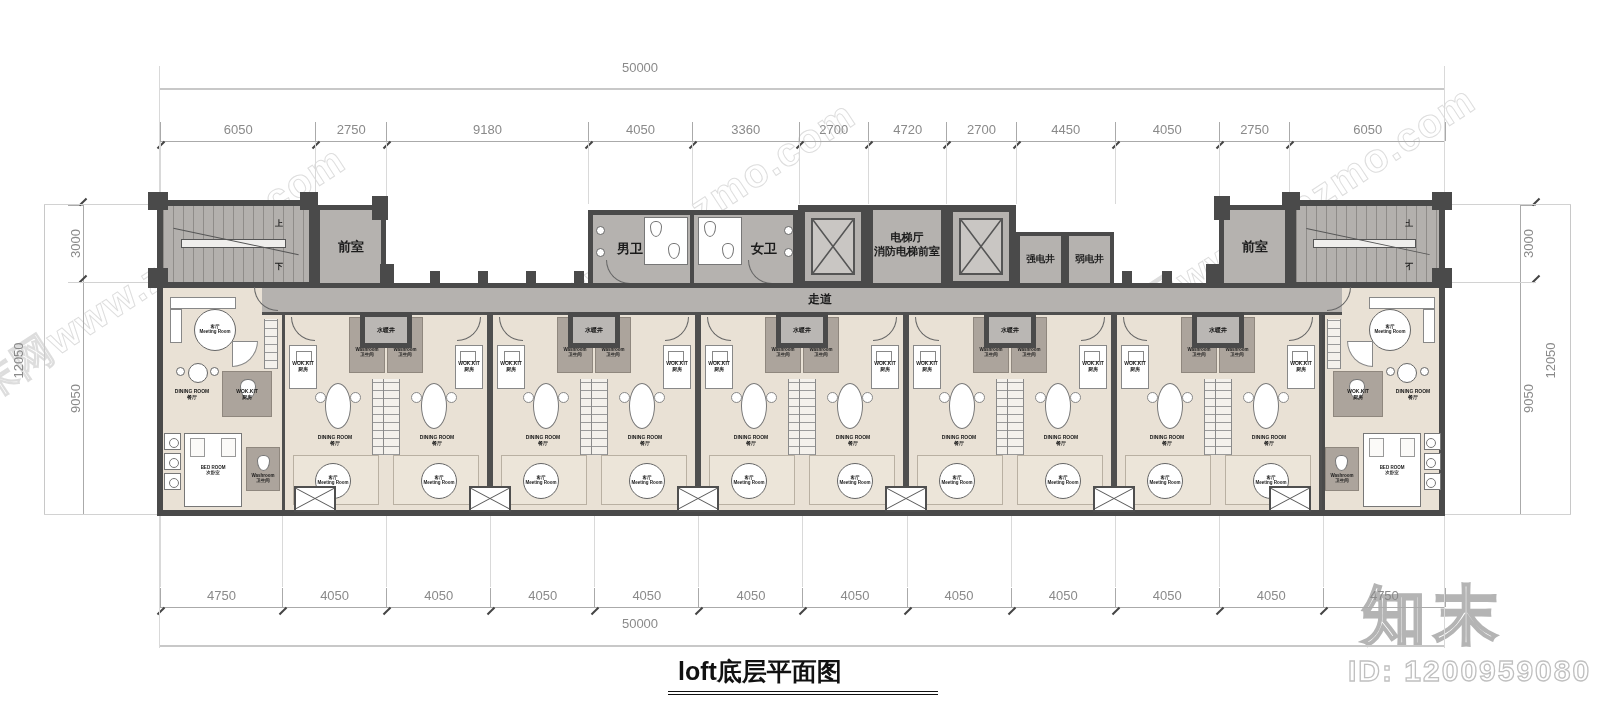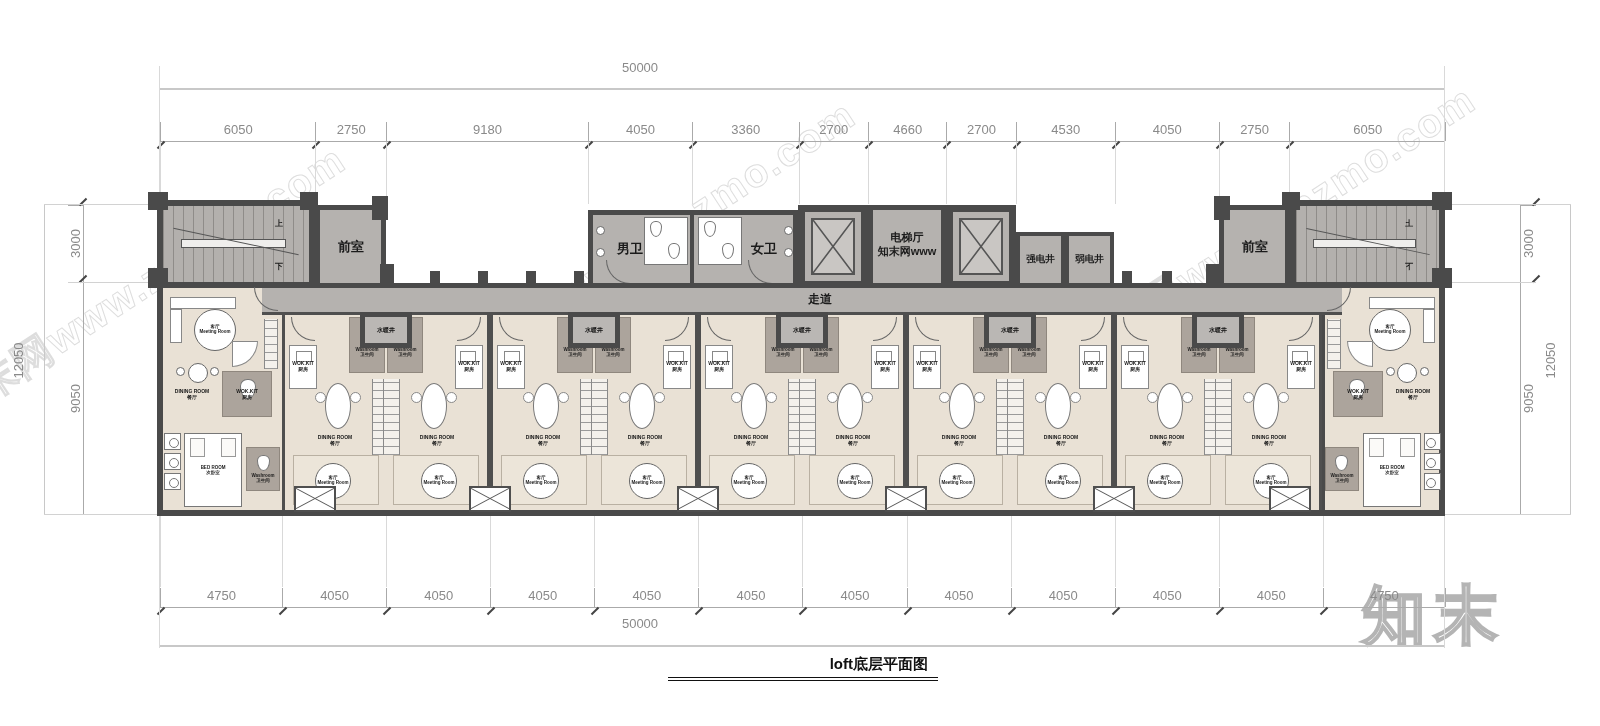--- a/index.html
+++ b/index.html
@@ -95,45 +95,46 @@
 .appl{position:absolute;width:17px;height:17px;background:#fff;border:1px solid #777}
 .appl::before{content:"";position:absolute;left:50%;top:50%;width:8px;height:8px;margin:-4px 0 0 -4px;
   border:1px solid #777;border-radius:50%}
 .dot{position:absolute;width:9px;height:9px;border:1px solid #666;border-radius:50%;background:#fff}
 .stallrect{position:absolute;background:#fff;border:1px solid #777}
 .toi{position:absolute;width:12px;height:16px;background:#fff;border:1px solid #777;
   border-radius:45% 45% 50% 50%/35% 35% 62% 62%}
 .fan{position:absolute;width:26px;height:26px;background:#fff;border:1px solid #888;border-radius:0 0 100% 0}
 
 
-.title{position:absolute;font-size:15px;font-weight:bold;color:#111;text-align:right;
+.title{position:absolute;font-size:25px;font-weight:bold;color:#111;text-align:left;
   border-bottom:4px double #111;padding:0 10px 3px}
 </style>
 </head>
 <body>
 
 <div class="canvas">
 
   <div class="wm" style="left:-70px;top:390px">知末网www.znzmo.com</div>
   <div class="wm" style="left:440px;top:345px">知末网www.znzmo.com</div>
   <div class="wm" style="left:1060px;top:330px">知末网www.znzmo.com</div>
   <div class="brandmark" style="left:1362px;top:572px">知末</div>
+  <div class="brandid" style="left:1348px;top:654px">ID: 1200959080</div>
 
   <div class="dimline" style="left:160px;top:88px;width:1285px;height:2px"></div>
   <div class="dimlabel" style="left:595px;top:60px;width:90px">50000</div>
   <div class="segrow top" style="left:160px;top:122px;width:1285px;height:20px">
     <div class="seg" style="flex-basis:12.1%">6050</div>
     <div class="seg" style="flex-basis:5.5%">2750</div>
     <div class="seg" style="flex-basis:15.7%">9180</div>
     <div class="seg" style="flex-basis:8.1%">4050</div>
     <div class="seg" style="flex-basis:8.3%">3360</div>
     <div class="seg" style="flex-basis:5.4%">2700</div>
-    <div class="seg" style="flex-basis:6.1%">4660</div>
+    <div class="seg" style="flex-basis:6.1%">4720</div>
     <div class="seg" style="flex-basis:5.4%">2700</div>
-    <div class="seg" style="flex-basis:7.7%">4530</div>
+    <div class="seg" style="flex-basis:7.7%">4450</div>
     <div class="seg" style="flex-basis:8.1%">4050</div>
     <div class="seg" style="flex-basis:5.5%">2750</div>
     <div class="seg" style="flex-basis:12.1%">6050</div>
   </div>
   <div class="ext" style="left:159px;top:66px;width:1px;height:138px"></div>
   <div class="ext" style="left:1444px;top:66px;width:1px;height:138px"></div>
 
   <div class="segrow bot" style="left:160px;top:588px;width:1285px;height:20px">
     <div class="seg" style="flex-basis:9.5%">4750</div>
     <div class="seg" style="flex-basis:8.1%">4050</div>
@@ -231,21 +232,21 @@
 
   <div class="elv" style="left:798px;top:205px;width:70px;height:83px">
     <div class="elvin">
       <svg viewBox="0 0 10 10" preserveAspectRatio="none">
           <path d="M0 0 L10 10 M10 0 L0 10" stroke="#555" stroke-width="0.35" fill="none"></path>
         </svg>
     </div>
   </div>
   <div class="room" style="left:868px;top:205px;width:78px;height:83px"></div>
   <div class="roomlabel" style="left:847px;top:230px;width:120px;font-size:11px;line-height:14px;z-index:2">电梯厅
-知末网www</div>
+消防电梯前室</div>
   <div class="elv" style="left:946px;top:205px;width:70px;height:83px">
     <div class="elvin">
       <svg viewBox="0 0 10 10" preserveAspectRatio="none">
           <path d="M0 0 L10 10 M10 0 L0 10" stroke="#555" stroke-width="0.35" fill="none"></path>
         </svg>
     </div>
   </div>
 
   <div class="room" style="left:1016px;top:232px;width:49px;height:56px;border-width:4px"></div>
   <div class="roomlabel" style="left:1016px;top:253px;width:49px;font-size:9.5px">强电井</div>

